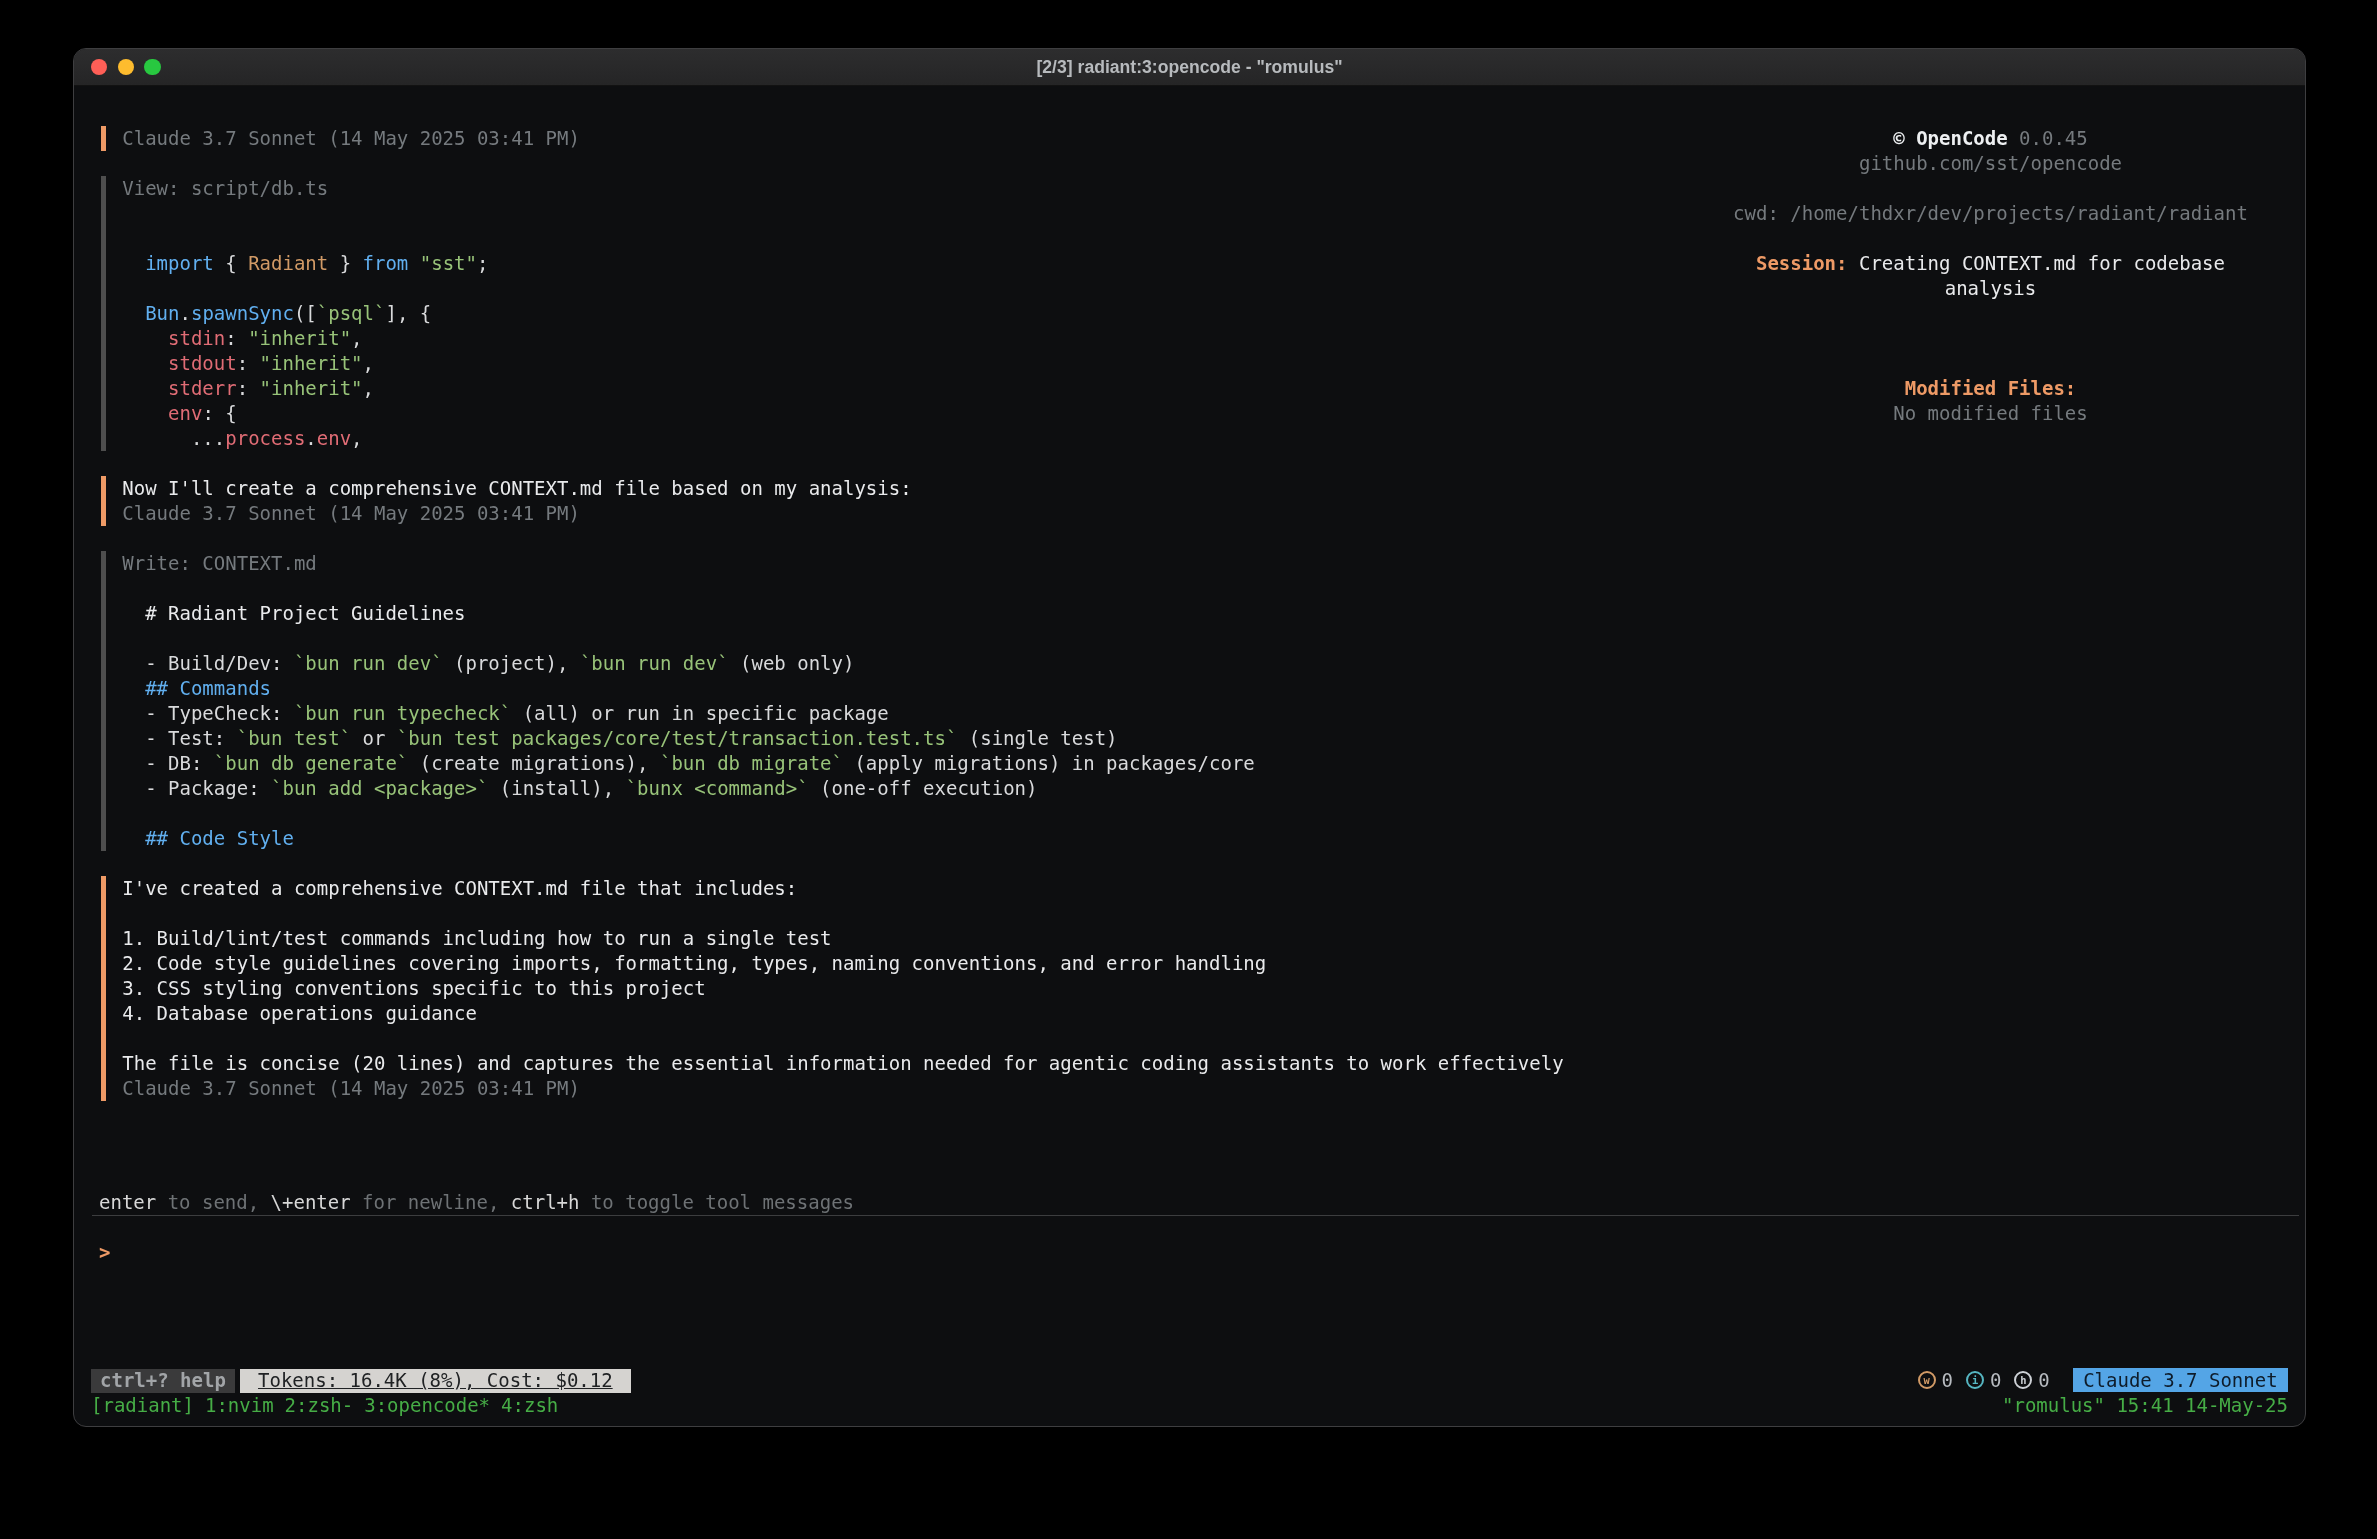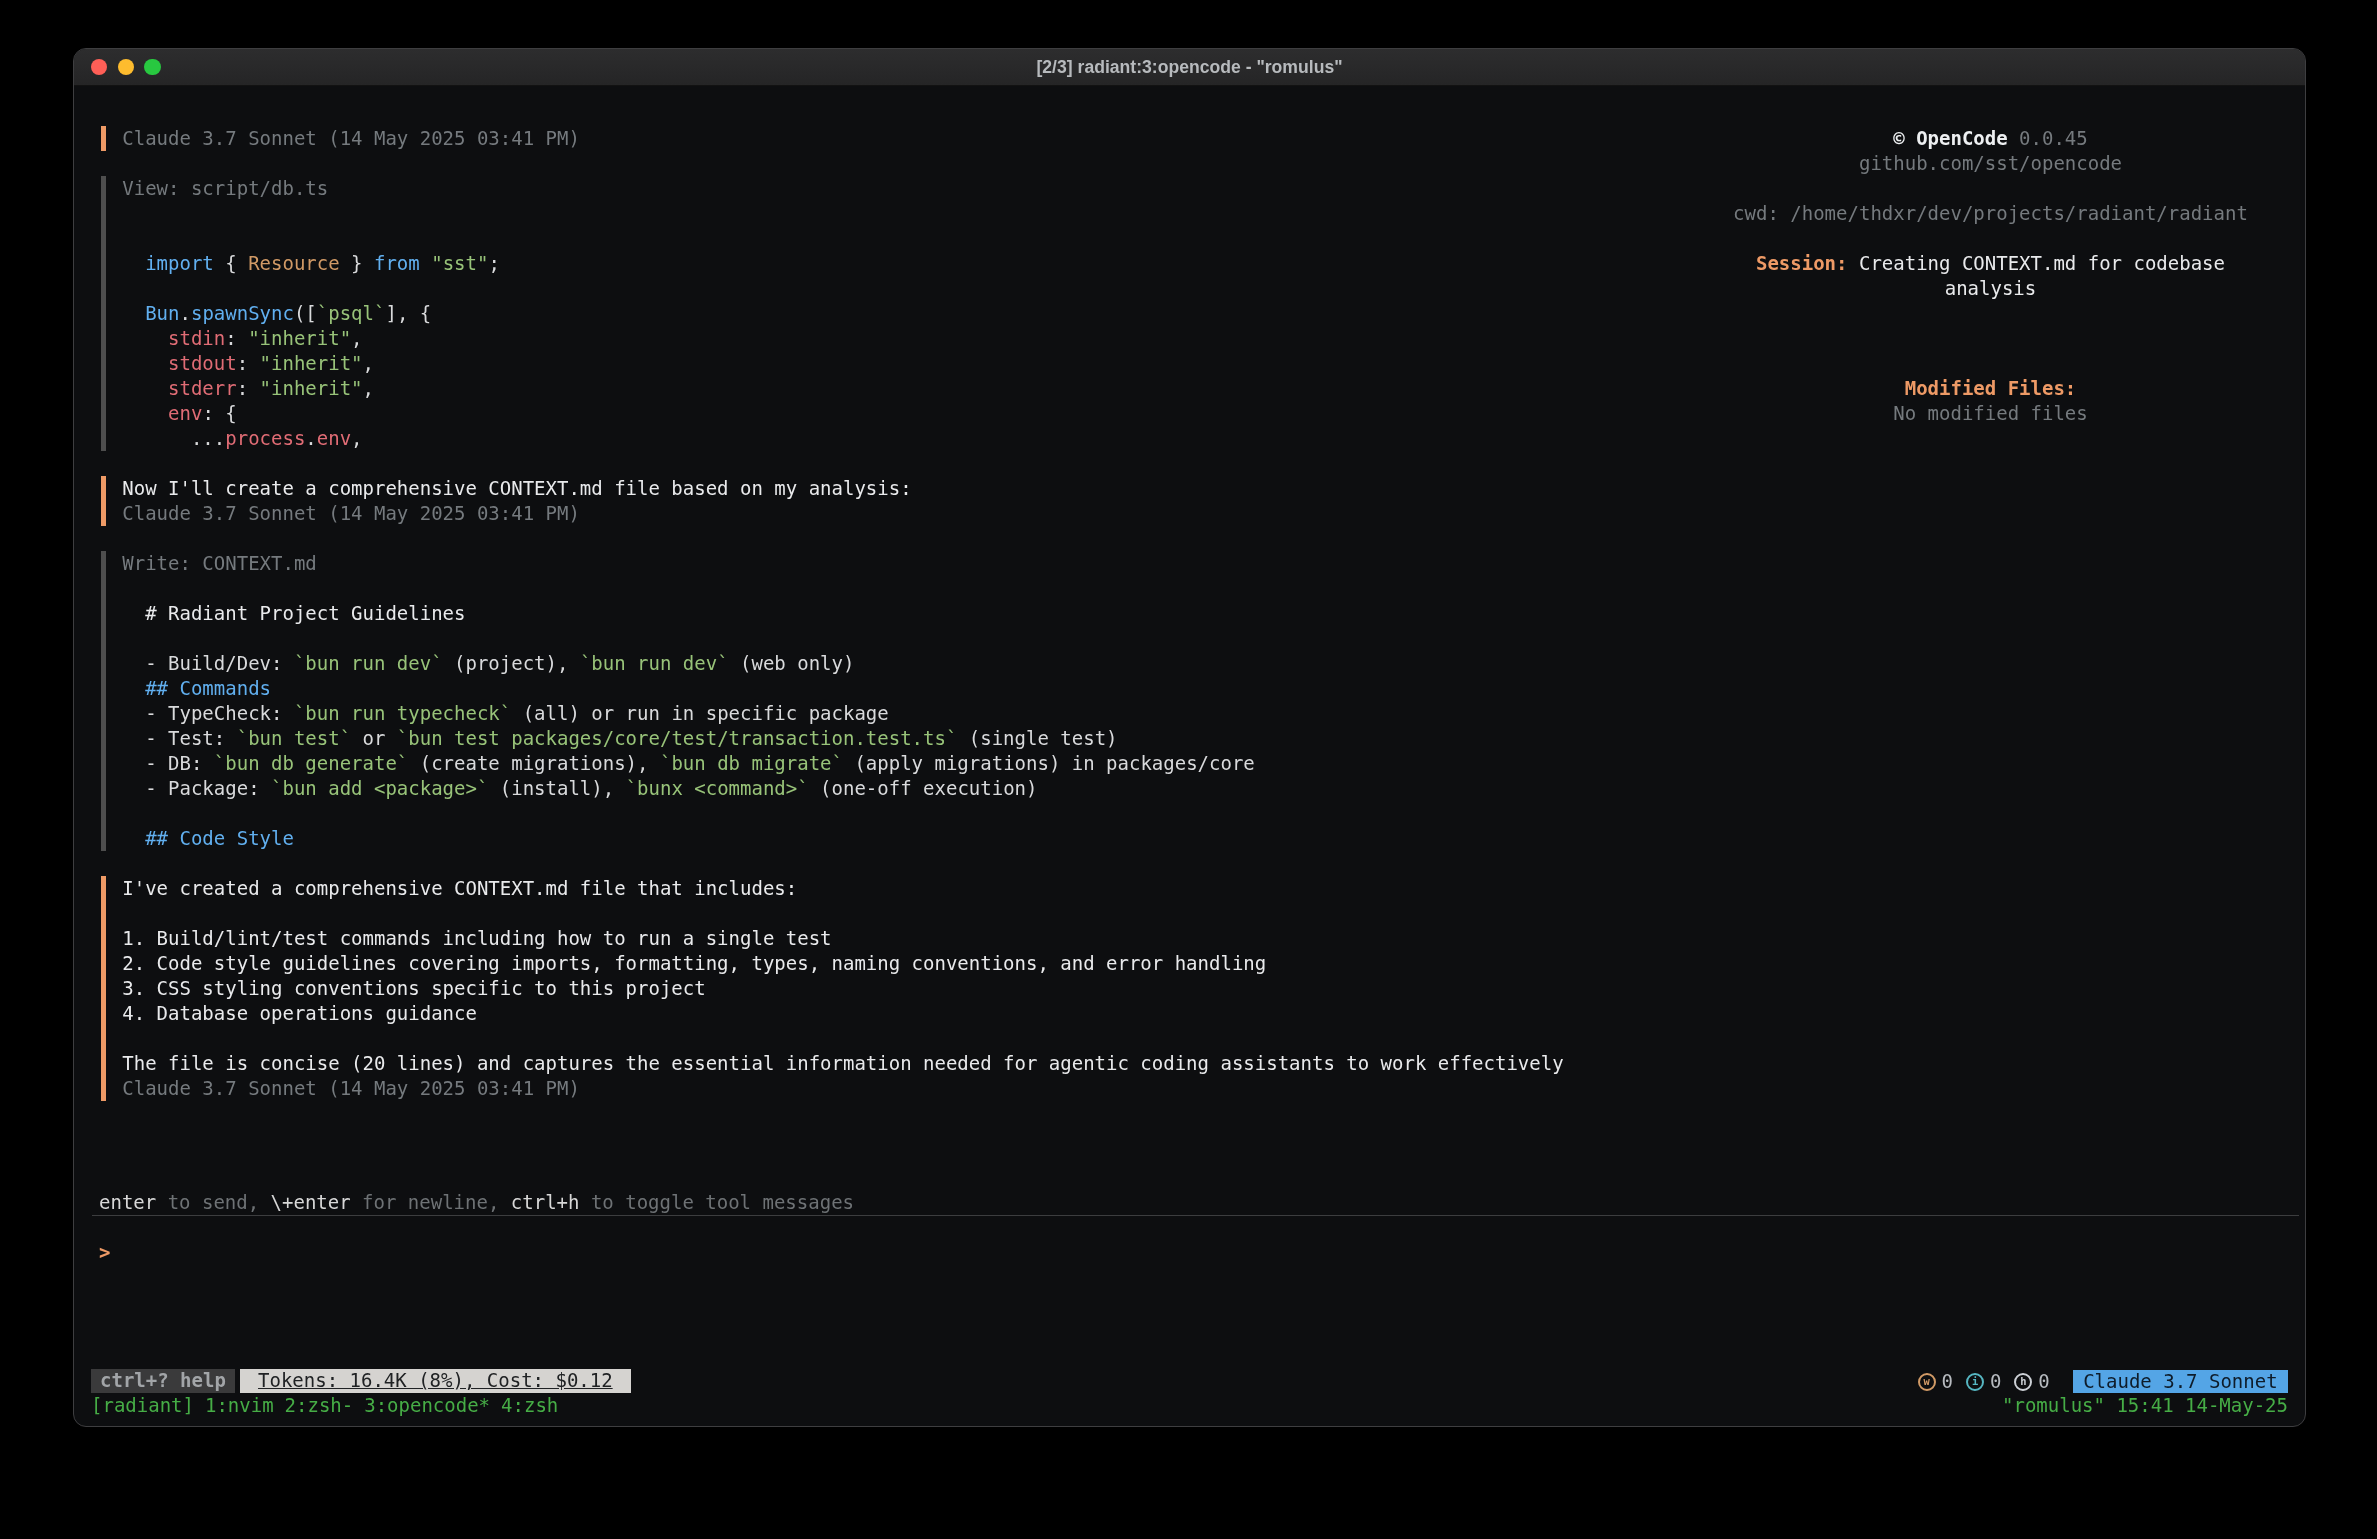--- a/index.html
+++ b/index.html
@@ -42,21 +42,21 @@
   .block{border-left:5.2px solid var(--tool-bar-gray);padding-left:16.3px;margin-bottom:25px;}
   .b-assistant{border-left-color:var(--accent-orange);}
 
   .sidebar{position:absolute;left:1608px;top:40px;width:617px;text-align:center;}
 
   .hint{position:absolute;left:25px;top:1104px;}
   .separator{position:absolute;left:18px;right:6.5px;top:1129px;height:1.3px;background:#3c3d3f;}
   .inputbox{position:absolute;left:25px;right:18px;top:1154px;height:144px;cursor:text;}
   .caret{color:var(--accent-orange);font-weight:bold;}
 
-  .statusbar{position:absolute;left:17px;right:17px;top:1283px;height:23.5px;display:flex;align-items:flex-start;}
+  .statusbar{position:absolute;left:17px;right:17px;top:1283px;height:23.5px;display:flex;align-items:flex-end;}
   .sb-left{display:flex;gap:5.2px;height:23.5px;}
   .badge-dark{background:#3a3a3b;color:#a2a5a8;font-weight:bold;padding:0 9px;display:flex;align-items:center;height:23.5px;white-space:pre;}
   .badge-light{background:var(--tokens-box-bg);color:#202224;padding:0 18px;display:flex;align-items:center;height:23.5px;white-space:pre;text-decoration:underline;}
   .sb-right{margin-left:auto;display:flex;align-items:center;gap:13px;}
   .diag{display:flex;align-items:center;gap:5.9px;}
   .diag-ico{width:18px;height:18px;border:2px solid currentColor;border-radius:50%;display:flex;align-items:center;justify-content:center;font-size:10.4px;font-weight:bold;line-height:1;}
   .diag-count{color:#b7bbc0;}
   .diag-warn{color:var(--syntax-yellow)}
   .diag-info{color:var(--diag-info)}
   .diag-hint{color:#ccd0d5}
@@ -95,21 +95,21 @@
   <div class="term">
 
     <div class="chat">
         <div class="block b-assistant">
           <div class="line"><span class="c-dim">Claude 3.7 Sonnet (14 May 2025 03:41 PM)</span></div>
         </div>
         <div class="block b-tool">
           <div class="line"><span class="c-dim">View: script/db.ts</span></div>
           <div class="line">&nbsp;</div>
           <div class="line">&nbsp;</div>
-          <div class="line"><span class="c-blue">  import</span><span class="c-fg"> { </span><span class="c-yel">Resource</span><span class="c-fg"> } </span><span class="c-blue">from</span><span class="c-fg"> </span><span class="c-green">"sst"</span><span class="c-fg">;</span></div>
+          <div class="line"><span class="c-blue">  import</span><span class="c-fg"> { </span><span class="c-yel">Radiant</span><span class="c-fg"> } </span><span class="c-blue">from</span><span class="c-fg"> </span><span class="c-green">"sst"</span><span class="c-fg">;</span></div>
           <div class="line">&nbsp;</div>
           <div class="line"><span class="c-blue">  Bun</span><span class="c-fg">.</span><span class="c-blue">spawnSync</span><span class="c-fg">([</span><span class="c-green">`psql`</span><span class="c-fg">], {</span></div>
           <div class="line"><span class="c-red">    stdin</span><span class="c-fg">: </span><span class="c-green">"inherit"</span><span class="c-fg">,</span></div>
           <div class="line"><span class="c-red">    stdout</span><span class="c-fg">: </span><span class="c-green">"inherit"</span><span class="c-fg">,</span></div>
           <div class="line"><span class="c-red">    stderr</span><span class="c-fg">: </span><span class="c-green">"inherit"</span><span class="c-fg">,</span></div>
           <div class="line"><span class="c-red">    env</span><span class="c-fg">: {</span></div>
           <div class="line"><span class="c-fg">      ...</span><span class="c-red">process</span><span class="c-fg">.</span><span class="c-red">env</span><span class="c-fg">,</span></div>
         </div>
         <div class="block b-assistant">
           <div class="line"><span class="c-white">Now I'll create a comprehensive CONTEXT.md file based on my analysis:</span></div>

